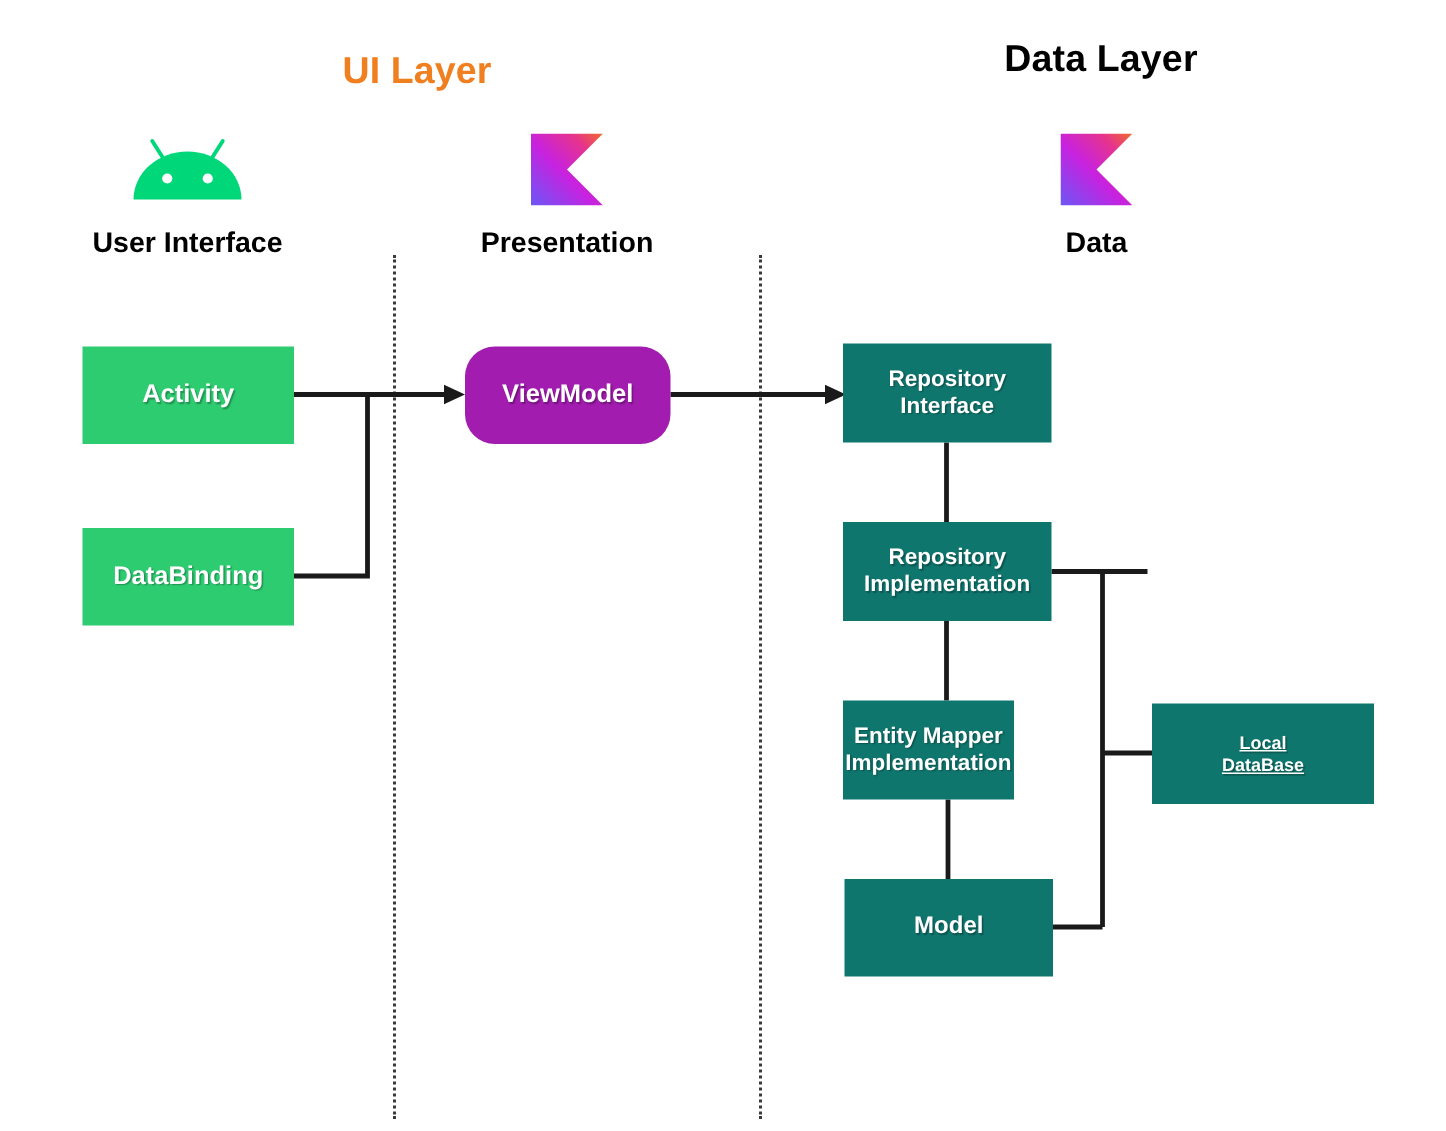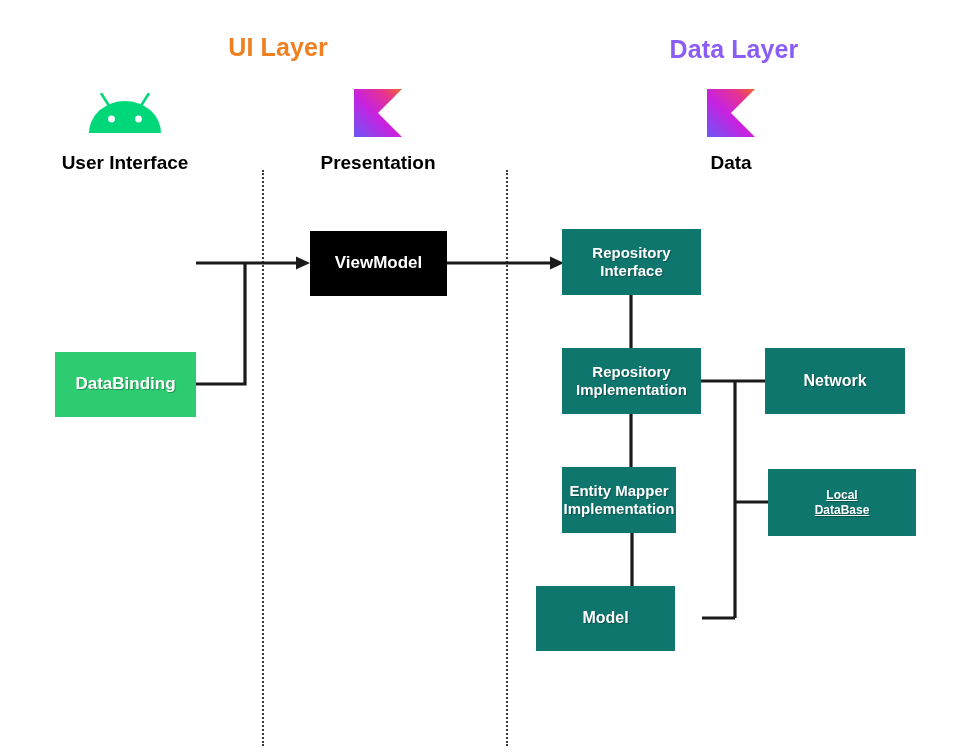--- a/index.html
+++ b/index.html
@@ -3,21 +3,21 @@
 <meta charset="utf-8">
 <style>
   html,body{margin:0;padding:0;background:#ffffff;}
   body{width:964px;height:754px;position:relative;overflow:hidden;
        font-family:"Liberation Sans","DejaVu Sans",sans-serif;}
   #stage{position:absolute;left:0;top:0;width:964px;height:754px;}
 
   .layer-title{position:absolute;font-size:25px;font-weight:bold;letter-spacing:.1px;
                white-space:nowrap;transform:translateX(-50%);}
   #ui-layer-title{left:262px;top:33px;color:#F07F20;margin-left:16px;}
-  #data-layer-title{left:734px;top:35px;color:#8b5cf6;}
+  #data-layer-title{left:734px;top:25px;color:#000000;}
 
   .col-label{position:absolute;font-size:19px;font-weight:bold;color:#000000;
              white-space:nowrap;transform:translateX(-50%);}
   #label-user-interface{left:125px;top:152px;}
   #label-presentation{left:378px;top:152px;}
   #label-data{left:731px;top:152px;}
 
   .icon-wrap{position:absolute;transform:translateX(-50%);}
   #icon-android{left:125px;top:88px;width:74px;height:48px;}
   #icon-kotlin-presentation{left:378px;top:89px;width:48px;height:48px;}
@@ -25,30 +25,30 @@
 
   .divider{position:absolute;top:170px;width:0;height:576px;
            border-left:2px dotted #3a3a3a;}
   #divider-ui{left:262px;}
   #divider-data{left:506px;}
 
   .node{position:absolute;display:flex;align-items:center;justify-content:center;
         text-align:center;color:#ffffff;font-weight:bold;line-height:1.18;
         text-shadow:1px 1px 1px rgba(0,0,0,.30);box-sizing:border-box;}
   .node.green{background:#2ECC71;}
-  .node.orange{background:#000000;}
+  .node.orange{background:#a21caf;border-radius:20px;}
   .node.purple{background:#0f766e;}
 
   #node-activity{left:55px;top:231px;width:141px;height:65px;font-size:17px;}
   #node-databinding{left:55px;top:352px;width:141px;height:65px;font-size:17px;}
   #node-viewmodel{left:310px;top:231px;width:137px;height:65px;font-size:17px;}
   #node-repository-interface{left:562px;top:229px;width:139px;height:66px;font-size:15px;}
   #node-repository-implementation{left:562px;top:348px;width:139px;height:66px;font-size:15px;}
   #node-entity-mapper{left:562px;top:467px;width:114px;height:66px;font-size:15px;}
-  #node-model{left:536px;top:586px;width:139px;height:65px;font-size:16px;}
+  #node-model{left:563px;top:586px;width:139px;height:65px;font-size:16px;}
   #node-network{left:765px;top:348px;width:140px;height:66px;font-size:16px;}
   #node-local-database{left:768px;top:469px;width:148px;height:67px;font-size:12px;text-decoration:underline;}
 
   #connectors{position:absolute;left:0;top:0;width:964px;height:754px;
               pointer-events:none;}
 </style>
 </head>
 <body>
 
 <div id="stage">
@@ -127,20 +127,23 @@
       <path d="M735 381 V618"></path>
     </g>
     <g fill="#1a1a1a">
 
       <polygon points="310,263 296,256.5 296,269.5"></polygon>
 
       <polygon points="564,263 550,256.5 550,269.5"></polygon>
     </g>
   </svg>
 
+  <div class="node green" id="node-activity">
+    <span>Activity</span>
+  </div>
 
   <div class="node green" id="node-databinding">
     <span>DataBinding</span>
   </div>
 
   <div class="node orange" id="node-viewmodel">
     <span>ViewModel</span>
   </div>
 
   <div class="node purple" id="node-repository-interface">
@@ -161,23 +164,20 @@
     <span>
       <span>Entity Mapper</span><br>
       <span>Implementation</span>
     </span>
   </div>
 
   <div class="node purple" id="node-model">
     <span>Model</span>
   </div>
 
-  <div class="node purple" id="node-network">
-    <span>Network</span>
-  </div>
 
   <div class="node purple" id="node-local-database">
     <span>
       <span>Local</span><br>
       <span>DataBase</span>
     </span>
   </div>
 
 </div>
 

